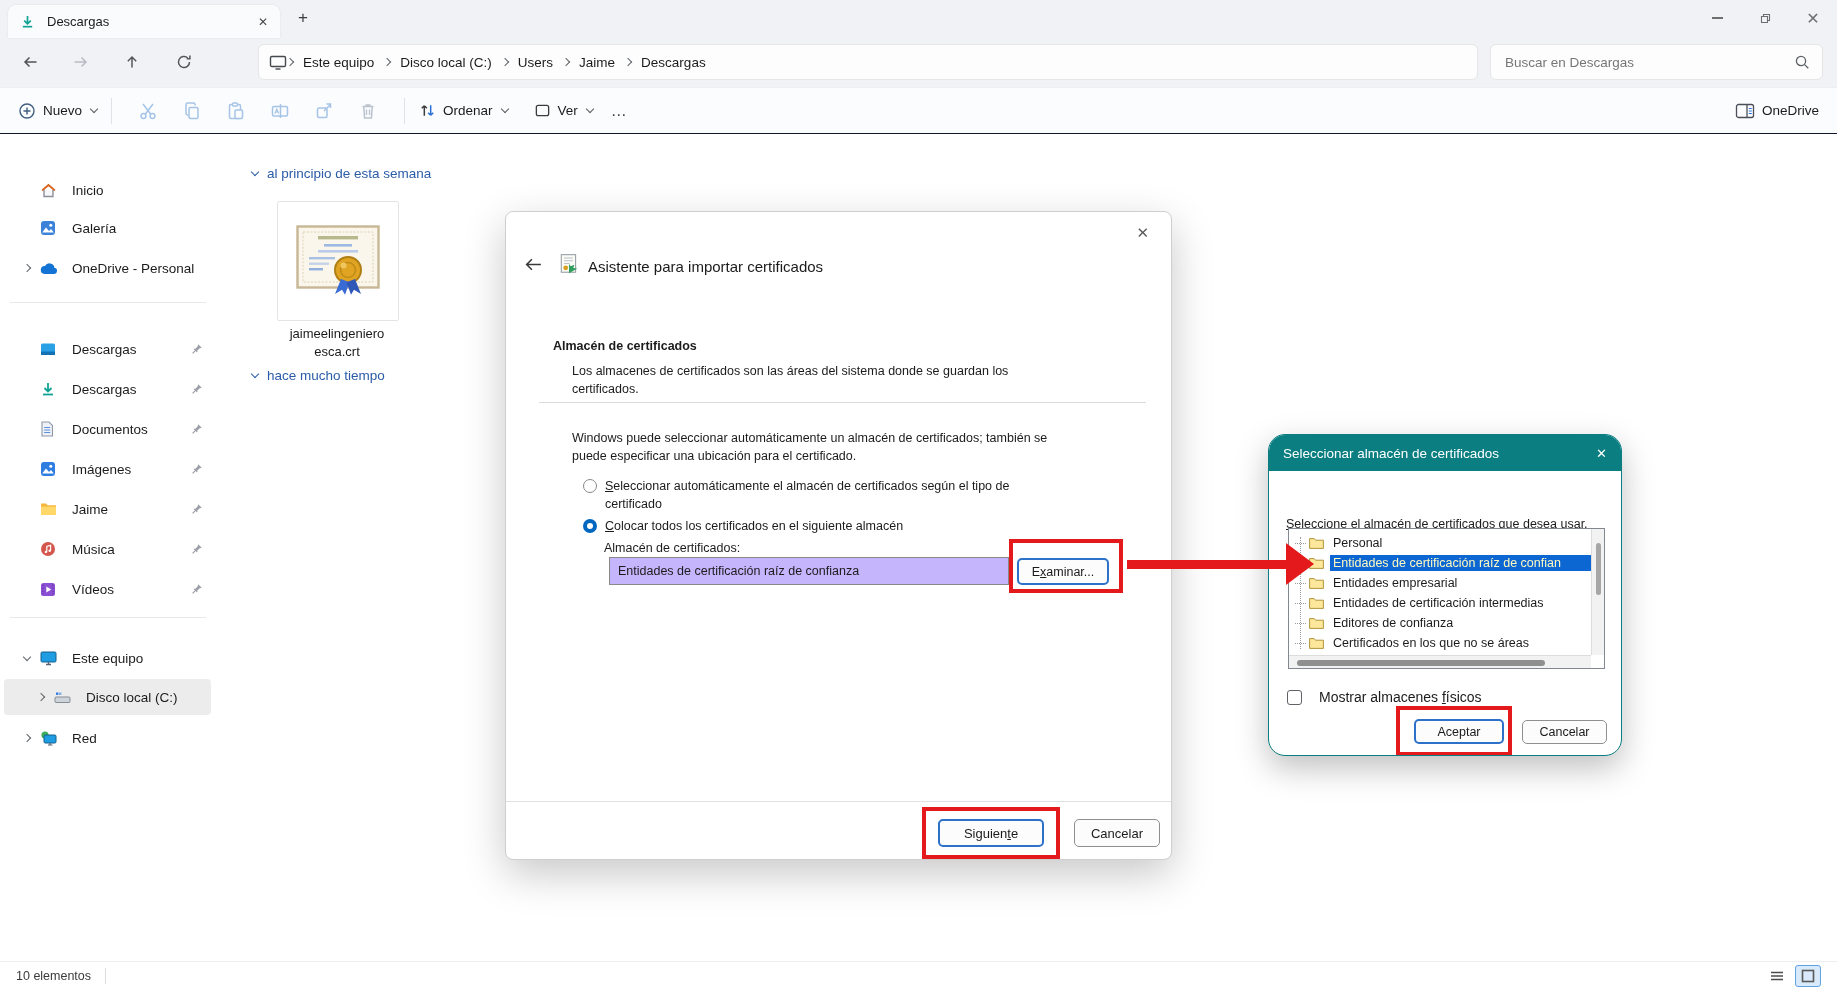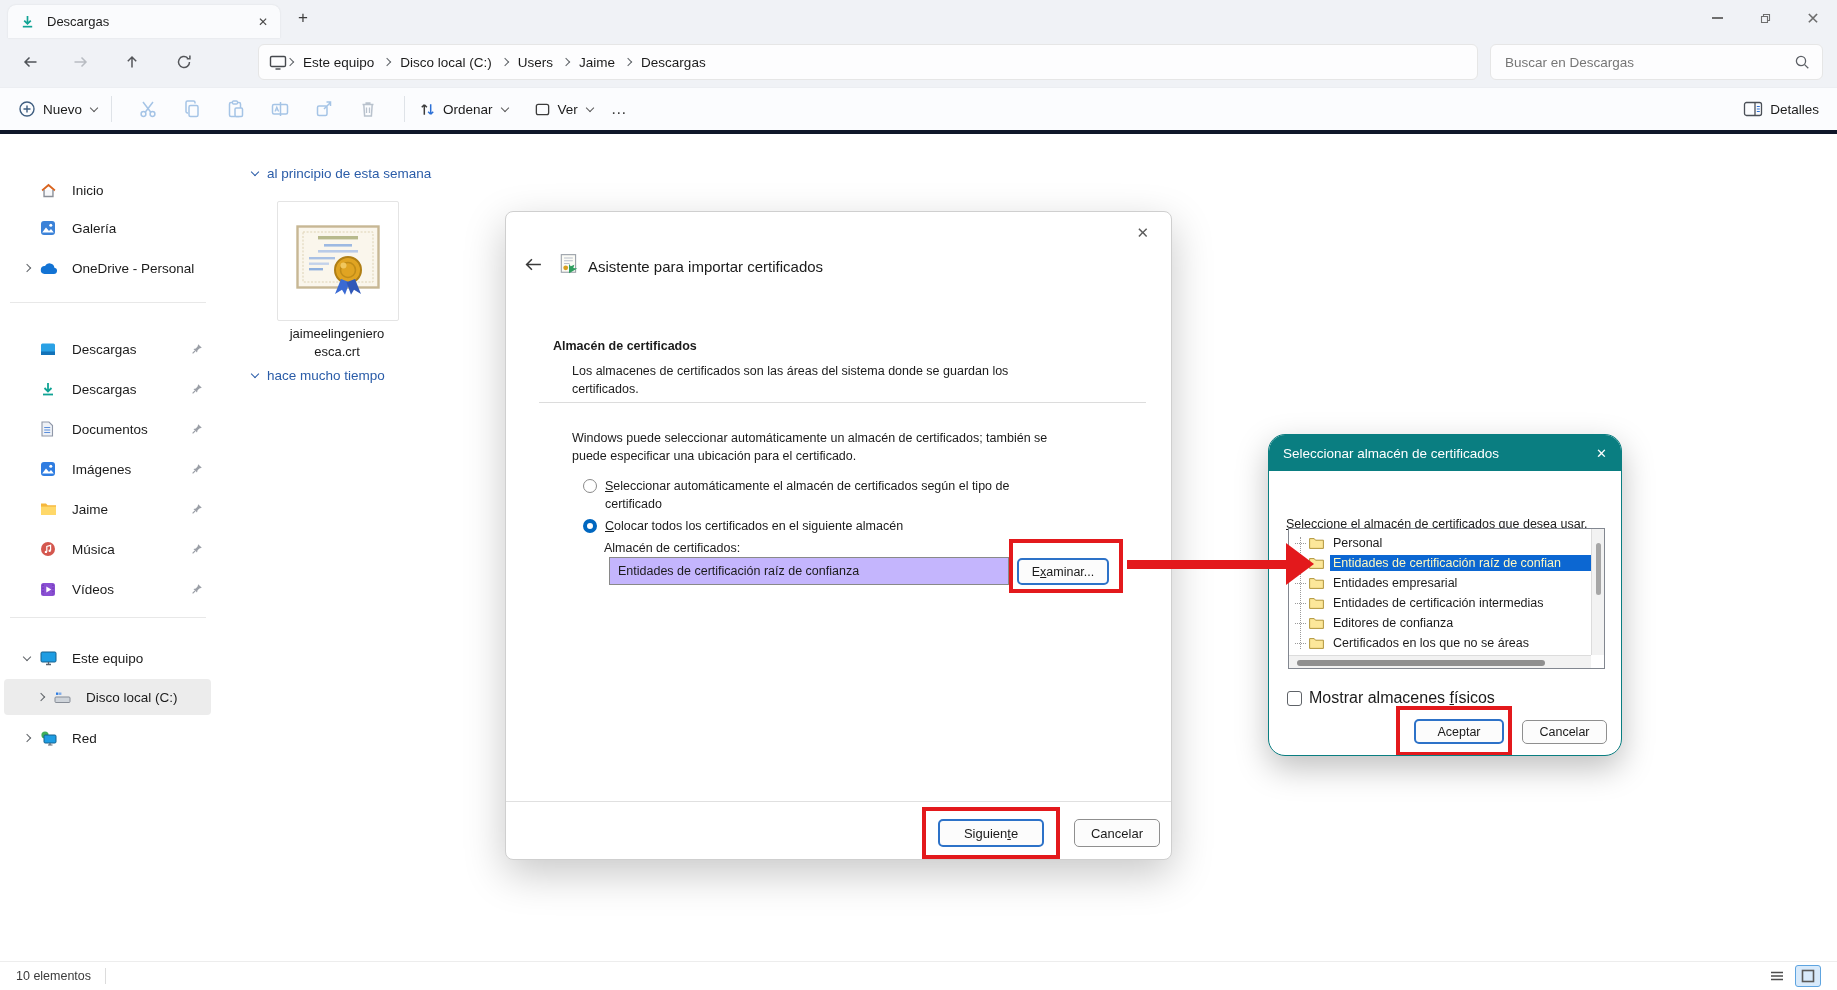--- a/index.html
+++ b/index.html
@@ -29,21 +29,21 @@
   .chev.sm{width:5px;height:5px;border-width:1.3px;}
   .crumb-sep{color:#5f6368;display:flex;align-items:center;}
   .searchbar{position:absolute;left:1490px;top:44px;height:36px;width:333px;background:#fdfdfe;
              border:1px solid #e6e6e6;border-radius:6px;display:flex;align-items:center;
              padding:0 12px;box-sizing:border-box;}
   .searchbar input{border:none;outline:none;background:transparent;flex:1;font-size:13.5px;
                    font-family:inherit;color:#1b1b1b;}
   .searchbar input::placeholder{color:#767676;}
   
   .toolrow{position:absolute;top:87px;left:0;right:0;height:47px;background:#fbfcfe;
-           border-top:1px solid #eceef2;border-bottom:4px solid #0f172a;box-sizing:border-box;
+           border-top:1px solid #eceef2;border-bottom:1px solid #0f172a;box-sizing:border-box;
            display:flex;align-items:center;padding:0 18px;font-size:13.5px;}
   .tb-btn{display:flex;align-items:center;gap:7px;color:#1b1b1b;}
   .tb-div{width:1px;height:26px;background:#dfe3e8;margin:0 14px;}
   .tb-ico{width:44px;height:34px;display:flex;align-items:center;justify-content:center;border-radius:4px;}
   .tb-more{font-size:16px;letter-spacing:1px;color:#3c3c3c;margin-left:18px;}
   .tb-right{margin-left:auto;display:flex;align-items:center;gap:8px;}
   .tb-chev{color:#5a5a5a;margin-left:2px;margin-top:2px;}
   
   .sidebar{position:absolute;left:0;top:134px;width:215px;bottom:28px;background:#fff;}
   .srow{position:absolute;left:4px;width:207px;height:36px;display:flex;align-items:center;
@@ -114,21 +114,21 @@
   .treebox .vline{position:absolute;left:11px;top:8px;height:112px;border-left:1px dotted #9a9a9a;}
   .trow{height:20px;display:flex;align-items:center;font-size:12.5px;white-space:nowrap;padding-left:6px;}
   .stub{width:11px;border-top:1px dotted #9a9a9a;margin-right:3px;flex:0 0 11px;}
   .tfold{margin-right:6px;flex:0 0 15px;}
   .t-label{padding:1px 3px;}
   .trow.sel .t-label{background:#0c67d2;color:#fef9c3;flex:1;overflow:hidden;}
   .vsb{position:absolute;right:0;top:0;width:13px;bottom:13px;background:#f2f2f2;border-left:1px solid #dcdcdc;}
   .vsb-thumb{position:absolute;left:3.5px;width:5px;top:14px;height:52px;background:#a6a6a6;border-radius:3px;}
   .hsb{position:absolute;left:0;right:13px;bottom:0;height:13px;background:#f2f2f2;border-top:1px solid #dcdcdc;}
   .hsb-thumb{position:absolute;left:8px;top:3.5px;height:6px;width:82%;background:#8f8f8f;border-radius:3px;}
-  .store-cb{position:absolute;left:18px;top:254px;display:flex;align-items:center;gap:7px;font-size:16px;}
+  .store-cb{position:absolute;left:18px;top:254px;display:flex;align-items:center;gap:17px;font-size:14px;}
   .cb-box{width:15px;height:15px;border:1px solid #5f6368;border-radius:3px;background:#fff;}
   .store-ok{position:absolute;left:145px;top:284px;width:90px;height:25px;}
   .store-cancel{position:absolute;left:253px;top:285px;width:85px;height:24px;}
   .rb-ok{left:127px;top:271px;width:116px;height:50px;}
 </style>
 </head>
 <body>
 
 <div class="chrome">
 
@@ -285,21 +285,21 @@
       <span class="chev d sm tb-chev"></span>
     </span>
     <span class="tb-more">…</span>
     <span class="tb-right">
       <span class="tb-btn">
         <svg width="20" height="18" viewBox="0 0 20 18">
             <rect x="1.5" y="2.5" width="17" height="13" rx="2" fill="none" stroke="#4a4f57" stroke-width="1.3"></rect>
             <path d="M12 2.5v13" stroke="#4a4f57" stroke-width="1.3"></path>
             <path d="M13.8 6.5h3M13.8 9h3M13.8 11.5h3" stroke="#2a6fd6" stroke-width="1.2"></path>
           </svg>
-        <span>Detalles</span>
+        <span>OneDrive</span>
       </span>
     </span>
   </div>
 </div>
 
 <div class="sidebar">
 
   <div class="srow" style="top:38px">
     <span class="slot"></span>
     <span class="sicon">

